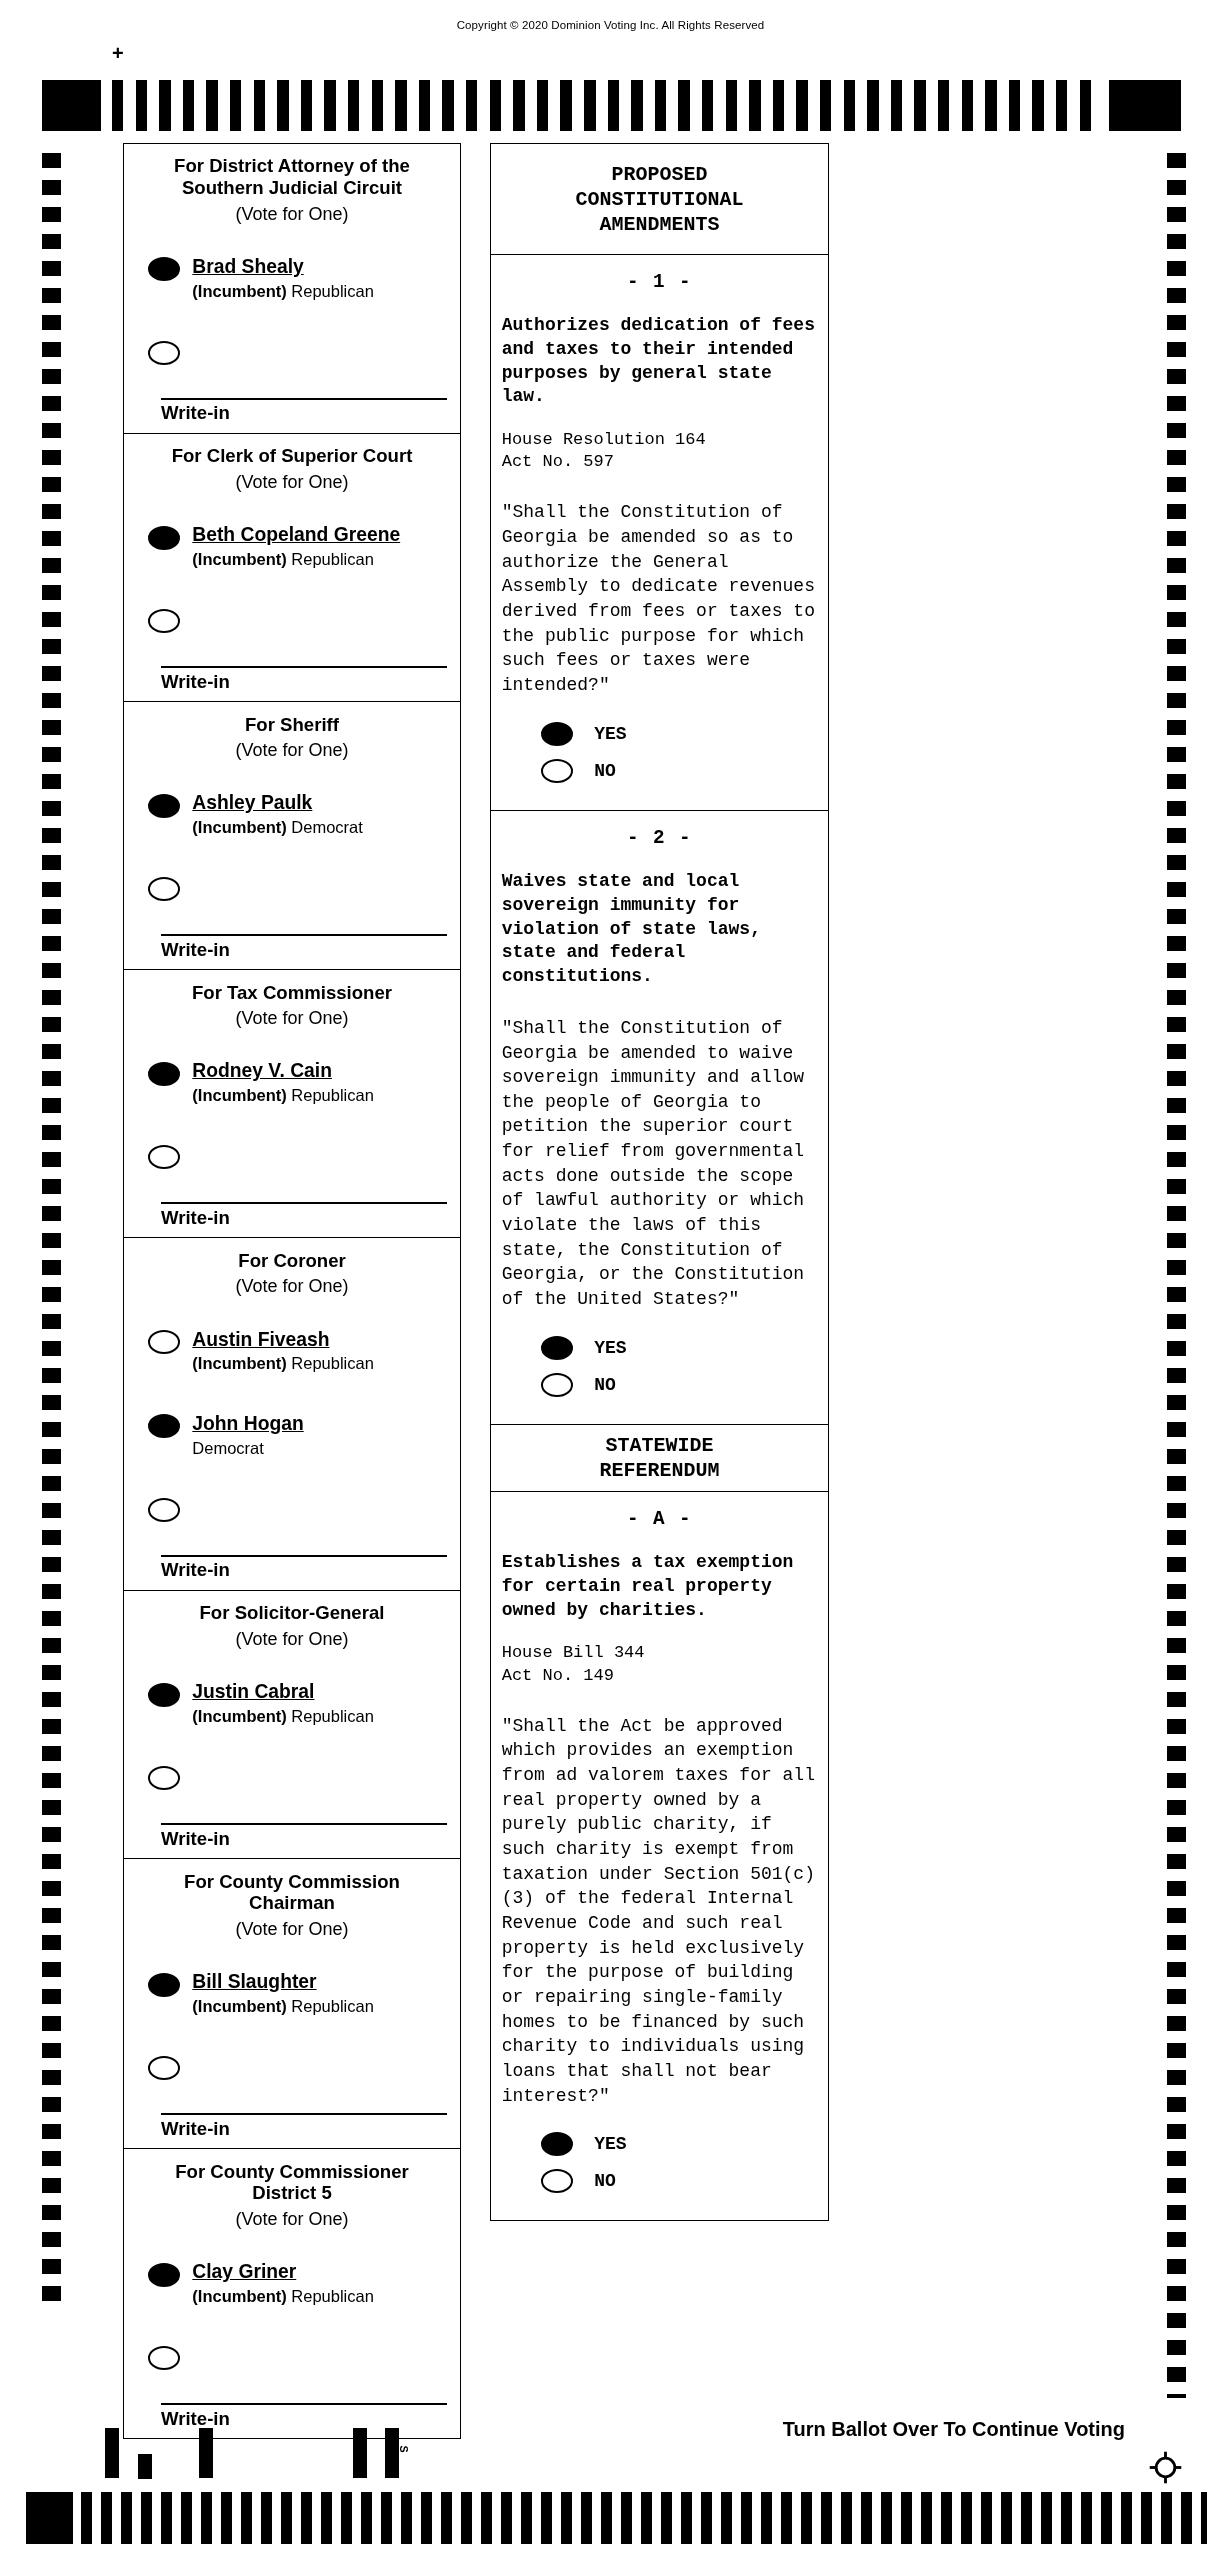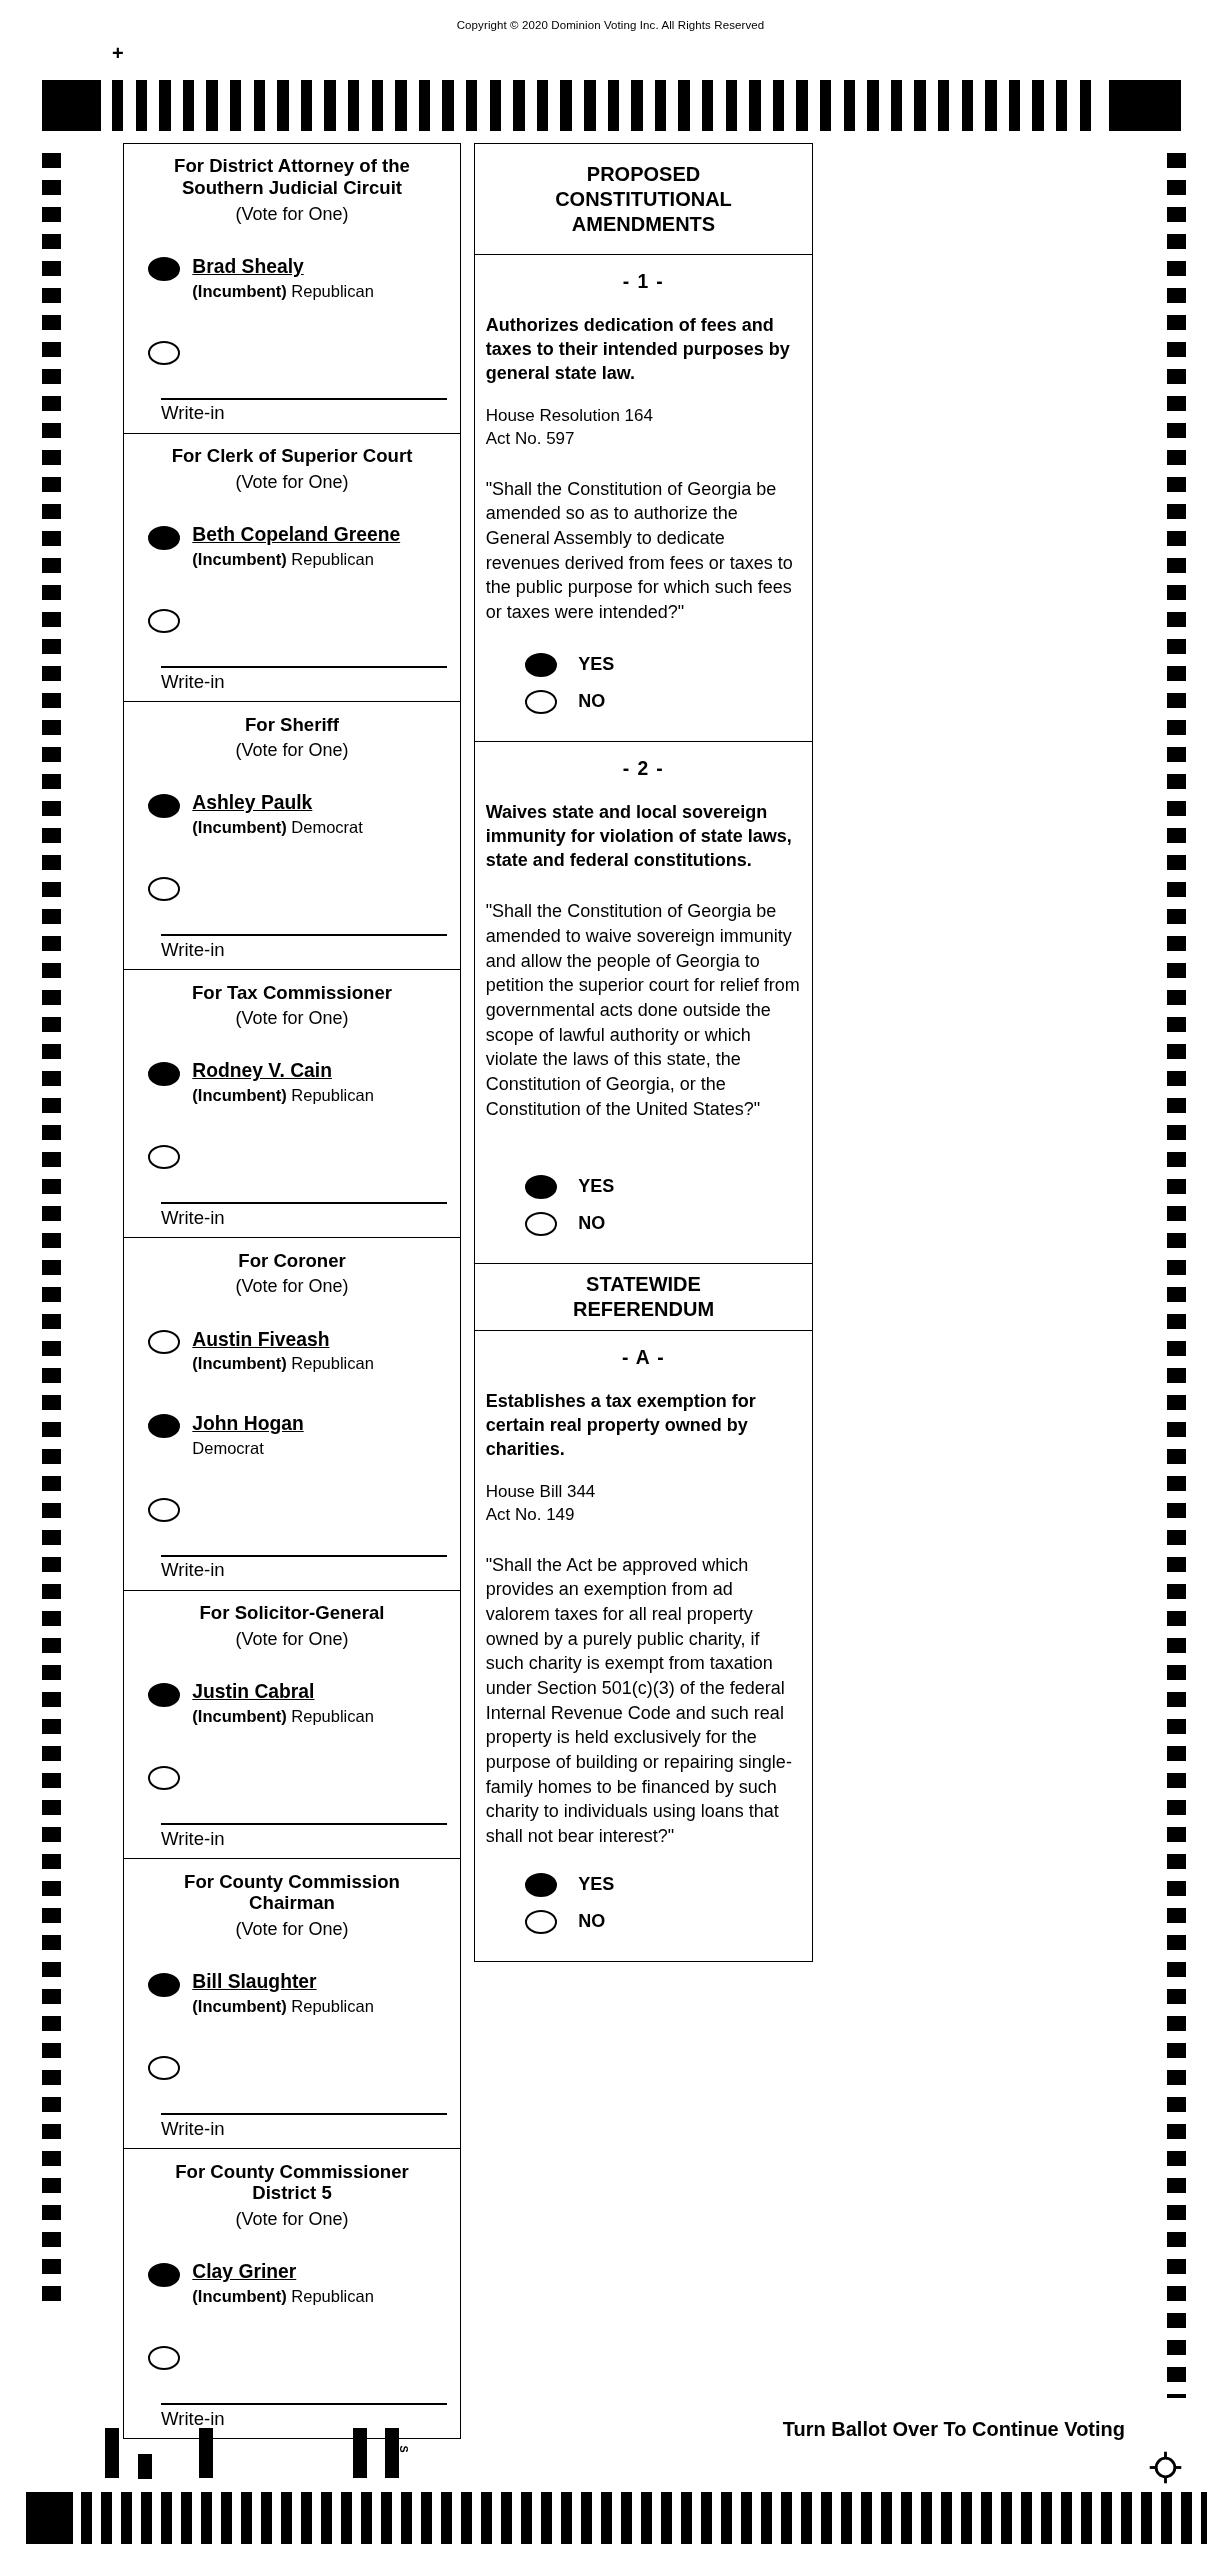--- a/index.html
+++ b/index.html
@@ -16,21 +16,21 @@
   .edge-left{position:absolute;left:42px;top:153px;width:18.6px;height:2150px;
     background:repeating-linear-gradient(180deg,#000 0 15px,transparent 15px 27px);}
   .edge-right{position:absolute;left:1167px;top:153px;width:19.3px;height:2245px;
     background:repeating-linear-gradient(180deg,#000 0 15px,transparent 15px 27px);}
   .plus-mark{position:absolute;left:112px;top:42px;font-size:20px;font-weight:700;}
   .copyright{position:absolute;left:0;top:18.6px;width:1221px;text-align:center;
     font-size:11.5px;letter-spacing:0.1px;}
   
   .col{position:absolute;top:143px;border:1.4px solid #000;background:#fff;}
   .col-left{left:123px;width:336px;}
-  .col-right{left:474px;width:337px;}
+  .col-right{left:490px;width:337px;font-family:Liberation Mono, monospace;}
   
   .contest{display:flex;flex-direction:column;border-top:1.4px solid #000;padding:10px 10px 7.2px 10px;box-sizing:border-box;}
   .contest:first-child{border-top:none;}
   .contest:nth-child(1){min-height:256px;}
   .contest:nth-child(2){min-height:217px;}
   .contest:nth-child(3){min-height:212px;}
   .contest:nth-child(4){min-height:213px;justify-content:space-between;}
   .contest:nth-child(5){min-height:278px;}
   .contest:nth-child(6){min-height:216px;}
   .contest:nth-child(7){min-height:246px;}
@@ -42,21 +42,21 @@
   .oval{width:32px;height:24px;border:2.1px solid #000;border-radius:50%;flex:0 0 auto;box-sizing:border-box;background:#fff;}
   .oval.filled{background:#000;}
   .cand .oval{margin-left:14.3px;margin-top:1.4px;}
   .cd-text{margin-left:12px;}
   .cd-name{font-weight:700;font-size:19.3px;line-height:1.1;text-decoration:underline;}
   .cd-party{font-size:16.5px;margin-top:4.3px;}
   .cd-inc{font-weight:700;}
   .wi-block{margin-top:auto;}
   .wi-oval{margin-left:14.3px;}
   .wi-line{border-top:2.1px solid #000;margin:33px 2.9px 0 27px;}
-  .wi-label{font-weight:400;font-size:18.6px;margin:2.9px 0 1.4px 27px;}
+  .wi-label{font-weight:700;font-size:18.6px;margin:2.9px 0 1.4px 27px;}
   
   .m-header{border-top:1.4px solid #000;display:flex;align-items:center;justify-content:center;box-sizing:border-box;}
   .m-header:first-child{border-top:none;}
   .mh-text{font-weight:700;font-size:20px;line-height:1.25;text-align:center;max-width:229px;margin:7.2px auto;}
   .m-section{display:flex;flex-direction:column;border-top:1.4px solid #000;padding:10px 10.7px 14.3px 10.7px;box-sizing:border-box;}
   .m-num{font-weight:700;font-size:19.3px;text-align:center;margin-top:5.7px;letter-spacing:1.4px;}
   .m-sum{font-weight:700;font-size:18px;line-height:1.32;margin-top:21.5px;}
   .m-auth{font-size:17px;line-height:1.3;margin-top:20px;}
   .m-q{font-size:18px;line-height:1.37;margin-top:27px;}
   .m-opts{margin-top:auto;padding-top:24px;}

